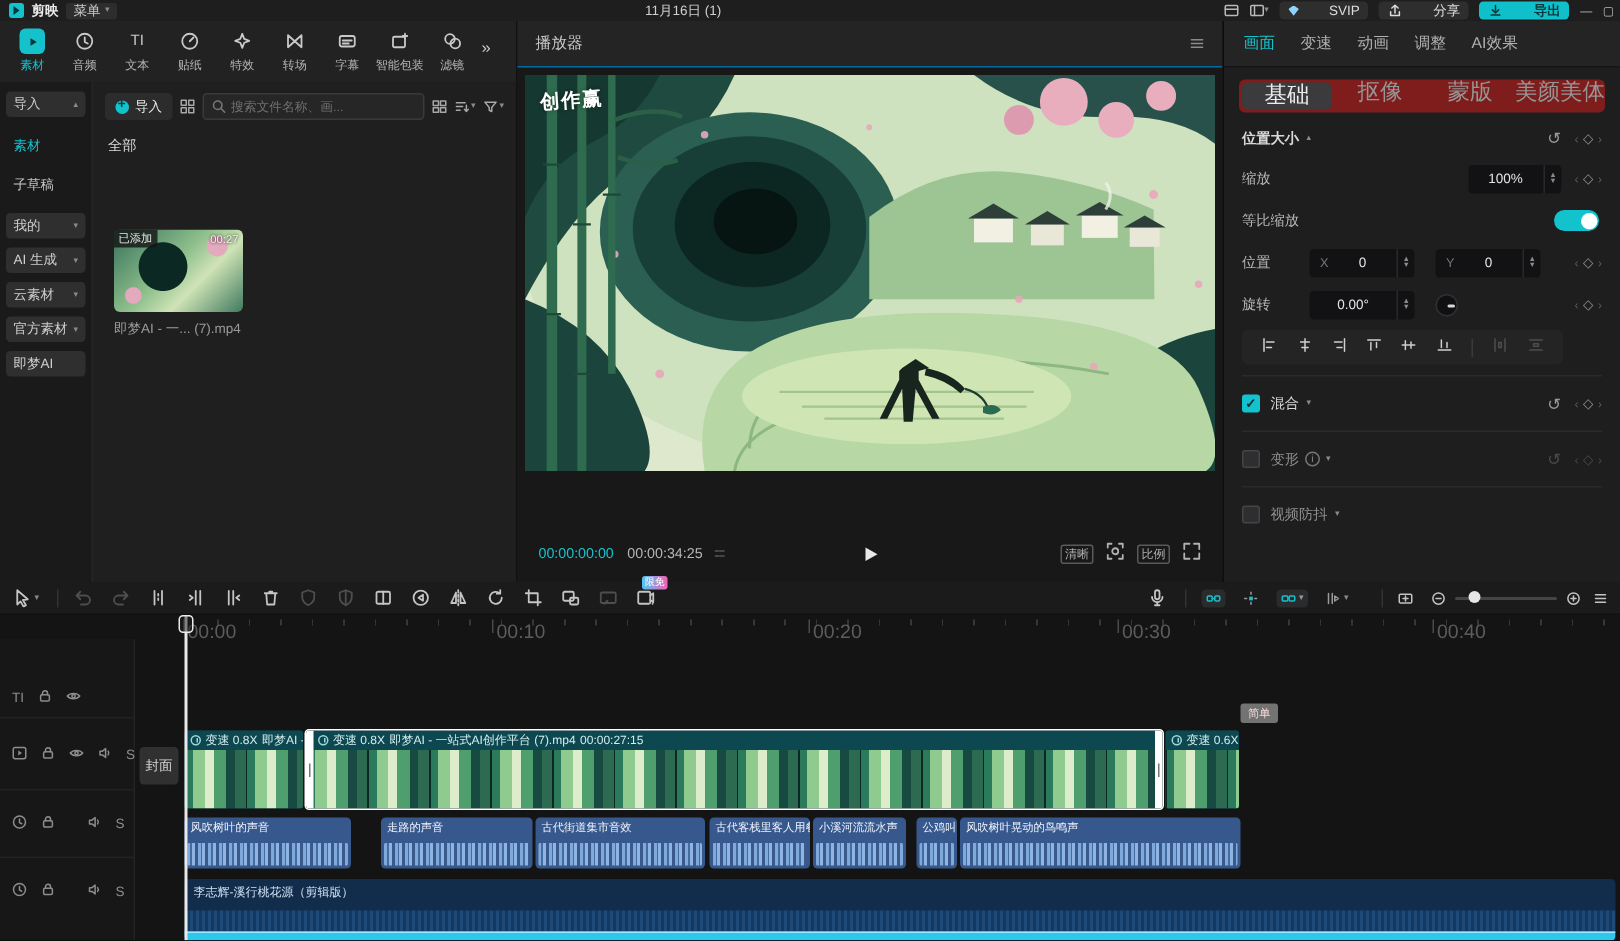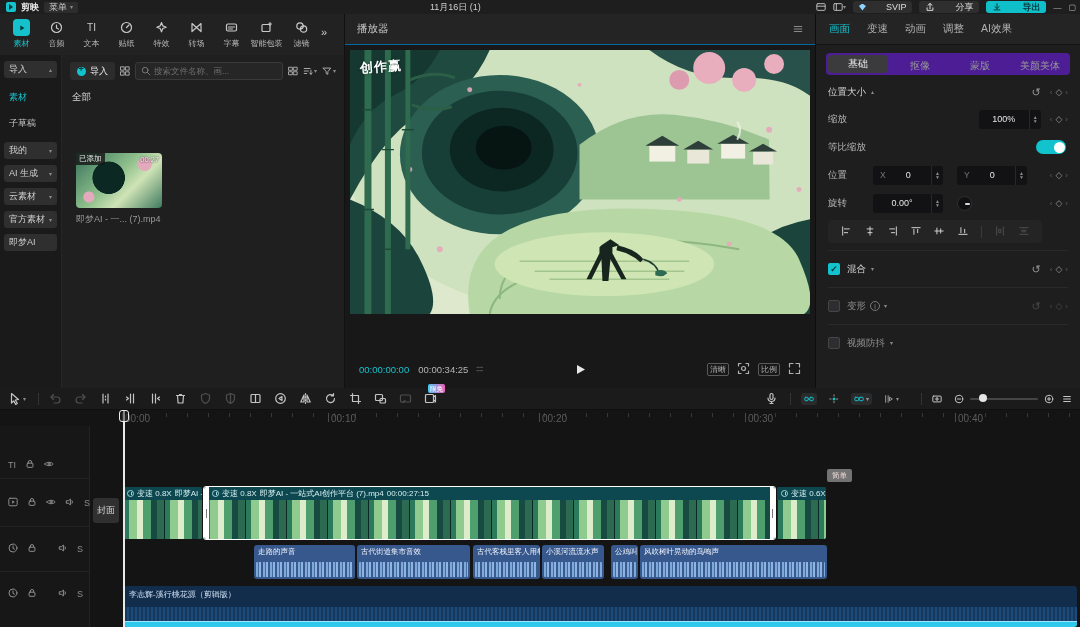--- a/index.html
+++ b/index.html
@@ -59,27 +59,27 @@
 .t-cur{color:#18c2cc}
 .t-total{color:#b5b5b5;margin-left:9px}
 .frames-ic{color:#555;margin-left:8px;display:flex}
 .play-center{position:absolute;left:50%;transform:translateX(-50%);color:#e8e8e8;display:flex}
 .p-right{margin-left:auto;display:flex;align-items:center;gap:8px;color:#b0b0b0}
 .mini-btn{border:1px solid #5a5a5a;border-radius:2px;font-size:8px;padding:0px 2px;color:#b0b0b0}
 
 .inspector{left:815px;top:14px;width:265px;height:374px;background:#1e1e1e;border-left:1px solid #0d0d0d}
 .itabs{height:31px;background:#242424;display:flex;align-items:center;gap:17px;padding:0 13px;font-size:10.5px;color:#b0b0b0;border-bottom:1px solid #141414}
 .itab.active{color:#15c2cc}
-.subtabs{margin:8px 10px 2px 10px;background:#4c1d95;border-radius:4px;display:flex;height:22px;align-items:flex-end;font-size:10px;color:#969696}
+.subtabs{margin:8px 10px 2px 10px;background:#7f1d1d;border-radius:4px;display:flex;height:22px;align-items:flex-start;font-size:15px;color:#969696}
 .stab{flex:1;text-align:center;line-height:18px}
 .stab.active{background:#3b3b3e;border-radius:4px;color:#ececec;margin:2px;height:18px}
 .props{padding:2px 12px 0 12px;font-size:9.5px;color:#b9b9b9}
 .prow{display:flex;align-items:center;height:28px}
 .plabel{width:52px;white-space:nowrap}
-.hdr{color:#d8d8d8;font-weight:normal}
+.hdr{color:#d8d8d8;font-weight:bold}
 .kf{display:flex;align-items:center;gap:3px;margin-left:9px;font-size:8px;color:#5c5c5c}
 .kf .d{color:#909090;font-size:9px}
 .reset{margin-left:auto;color:#9a9a9a;font-size:11px}
 .reset.dim,.kf.dim .d,.kf.dim{color:#4a4a4a}
 .stepbox{background:#121214;border-radius:3px;height:19px;display:flex;align-items:center;color:#e6e6e6}
 .sb-val{flex:1;text-align:center;font-size:9px}
 .sb-x{color:#777;padding-left:7px;font-size:8.5px}
 .stepper{width:12px;border-left:1px solid #28282b;height:100%;display:flex;flex-direction:column;align-items:center;justify-content:center;color:#8a8a8a;font-size:5px;line-height:4px}
 .toggle{width:30px;height:14px;border-radius:7px;background:#12c3cd;position:relative;margin-left:auto;margin-right:2px}
 .toggle::after{content:"";position:absolute;right:1.5px;top:1.5px;width:11px;height:11px;border-radius:50%;background:#fff}
@@ -97,21 +97,21 @@
 
 .tl-toolbar{left:0;top:388px;width:1080px;height:22px;background:#1b1b1b;display:flex;align-items:center;padding:0 8px;border-bottom:1px solid #101010}
 .tico{color:#c4c4c4;display:flex;align-items:center;margin-right:12px;position:relative}
 .tico.dim{color:#4e4e4e}
 .tdiv{width:1px;height:12px;background:#333;margin:0 10px 0 0}
 .tr-group{margin-left:auto;display:flex;align-items:center}
 .boxic{background:#2a2b2c;border-radius:3px;padding:1px 3px;display:flex;align-items:center;color:#15c2cc}
 .freebadge{position:absolute;top:-8px;left:4px;background:linear-gradient(90deg,#49c8f5,#f560b8);color:#fff;font-size:6.5px;border-radius:2px;padding:0 2px;line-height:9px;white-space:nowrap}
 .slider{width:68px;height:2px;background:#454545;border-radius:1px;position:relative;margin:0 6px}
 .slider .knob{position:absolute;left:9px;top:-3.5px;width:8px;height:8px;border-radius:50%;background:#e6e6e6}
-.ruler{position:absolute;left:120px;top:410px;width:960px;height:16px;font-size:10px;color:#5c5c5c}
+.ruler{position:absolute;left:120px;top:410px;width:960px;height:16px;font-size:13px;color:#5c5c5c}
 .ruler-ticks{position:absolute;left:4px;right:0;top:3px;height:4px;background:repeating-linear-gradient(90deg,#373737 0 1px,transparent 1px 21px)}
 .rlab{position:absolute;top:3px;display:flex;gap:2px}
 .rlab::before{content:"";border-left:1px solid #4a4a4a;height:9px}
 
 .thead{left:0;top:426px;width:90px;height:201px;background:#171717;border-right:1px solid #232323;font-size:9px;color:#8d8d8d}
 .throw{display:flex;align-items:center;gap:9px;padding-left:8px;border-top:1px solid #222}
 .cover-btn{left:93px;top:498px;width:26px;height:25px;background:#303030;border-radius:3px;color:#d8d8d8;font-size:9px;display:flex;align-items:center;justify-content:center}
 
 .tracks{left:120px;top:426px;width:960px;height:201px}
 .textclip{position:absolute;left:707px;top:43px;width:25px;height:13px;background:#737373;border-radius:2px;color:#f3dcda;font-size:7.5px;display:flex;align-items:center;justify-content:center}
@@ -847,20 +847,24 @@
       <span class="handle h-r"></span>
     </div>
     <div class="vclip" style="left:657px;width:49px">
       <div class="vlabel">
           <span class="spd-ic"></span>
           <span>变速 0.6X</span>
         </div>
       <div class="vthumbs"></div>
     </div>
 
+    <div class="aclip" style="left:3px;width:111px">
+        <div class="alab">风吹树叶的声音</div>
+        <div class="awave"></div>
+      </div>
     <div class="aclip" style="left:134px;width:101px">
         <div class="alab">走路的声音</div>
         <div class="awave"></div>
       </div>
     <div class="aclip" style="left:237px;width:113px">
         <div class="alab">古代街道集市音效</div>
         <div class="awave"></div>
       </div>
     <div class="aclip" style="left:353px;width:67px">
         <div class="alab">古代客栈里客人用餐</div>

